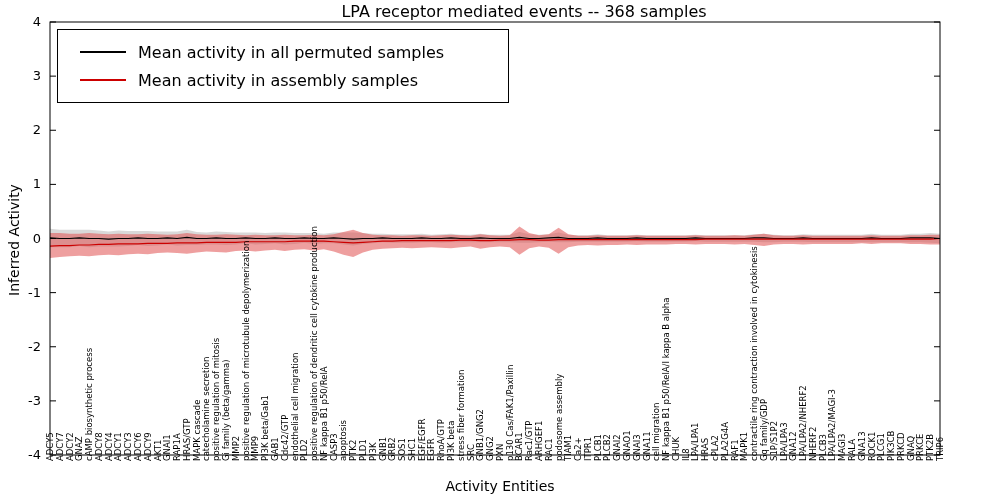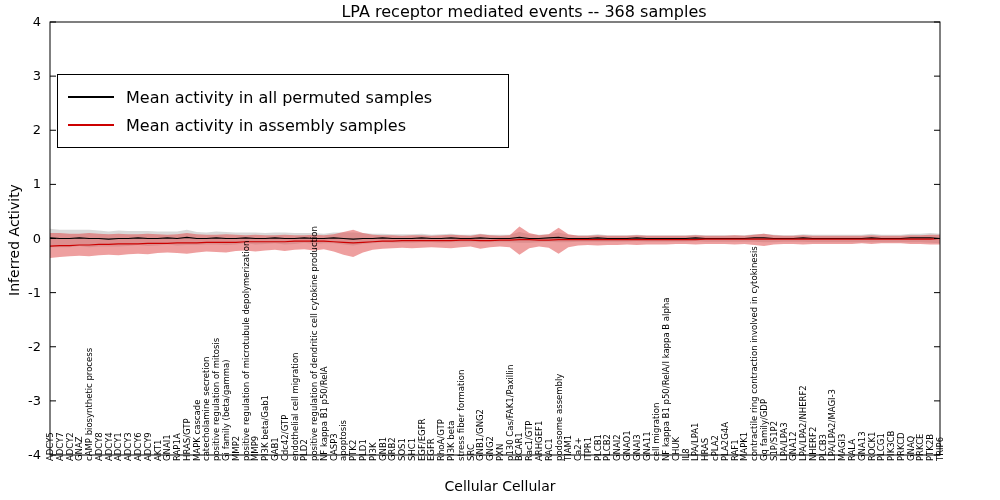--- a/index.html
+++ b/index.html
@@ -17,21 +17,21 @@
     position:absolute;top:478px;left:0;width:1000px;text-align:center;
     font-size:14px;
   }
   .y-label{
     position:absolute;top:240px;left:14px;transform:translate(-50%,-50%) rotate(-90deg);
     font-size:14px;white-space:nowrap;
   }
   .legend{
     position:absolute;top:29px;left:57px;width:452px;
     border:1px solid #000;background:#fff;box-sizing:border-box;
-    padding:8px 10px;z-index:5;margin-top:45px;
+    padding:8px 22px;z-index:5;
   }
   .legend-row{display:flex;align-items:center;height:28px;}
   .legend-line{display:inline-block;width:46px;height:2px;margin-right:12px;flex:none;}
   .legend-text{font-size:16px;}
   svg{position:absolute;top:0;left:0;}
 </style>
 </head>
 <body>
 
 <svg width="1000" height="500" viewBox="0 0 1000 500">
@@ -156,21 +156,21 @@
     <text x="891.0989010989011" y="461" transform="rotate(-90 891.0989010989011 461)" text-anchor="start" font-size="8.5" font-family="DejaVu Sans, sans-serif" fill="#000" dy="3">PIK3CB</text>
     <text x="900.8791208791209" y="461" transform="rotate(-90 900.8791208791209 461)" text-anchor="start" font-size="8.5" font-family="DejaVu Sans, sans-serif" fill="#000" dy="3">PRKCD</text>
     <text x="910.6593406593406" y="461" transform="rotate(-90 910.6593406593406 461)" text-anchor="start" font-size="8.5" font-family="DejaVu Sans, sans-serif" fill="#000" dy="3">GNAQ</text>
     <text x="920.4395604395604" y="461" transform="rotate(-90 920.4395604395604 461)" text-anchor="start" font-size="8.5" font-family="DejaVu Sans, sans-serif" fill="#000" dy="3">PRKCE</text>
     <text x="930.2197802197802" y="461" transform="rotate(-90 930.2197802197802 461)" text-anchor="start" font-size="8.5" font-family="DejaVu Sans, sans-serif" fill="#000" dy="3">PTK2B</text>
     <text x="940" y="461" transform="rotate(-90 940 461)" text-anchor="start" font-size="8.5" font-family="DejaVu Sans, sans-serif" fill="#000" dy="3">TRIP6</text>
   </svg>
 
 <div class="chart-title">LPA receptor mediated events -- 368 samples</div>
 <div class="y-label">Inferred Activity</div>
-<div class="x-label">Cellular Cellular</div>
+<div class="x-label">Activity Entities</div>
 
 <div class="legend">
   <div class="legend-row">
     <span class="legend-line" style="background: rgb(0, 0, 0);"></span>
     <span class="legend-text">Mean activity in all permuted samples</span>
   </div>
   <div class="legend-row">
     <span class="legend-line" style="background: rgb(204, 0, 0);"></span>
     <span class="legend-text">Mean activity in assembly samples</span>
   </div>

